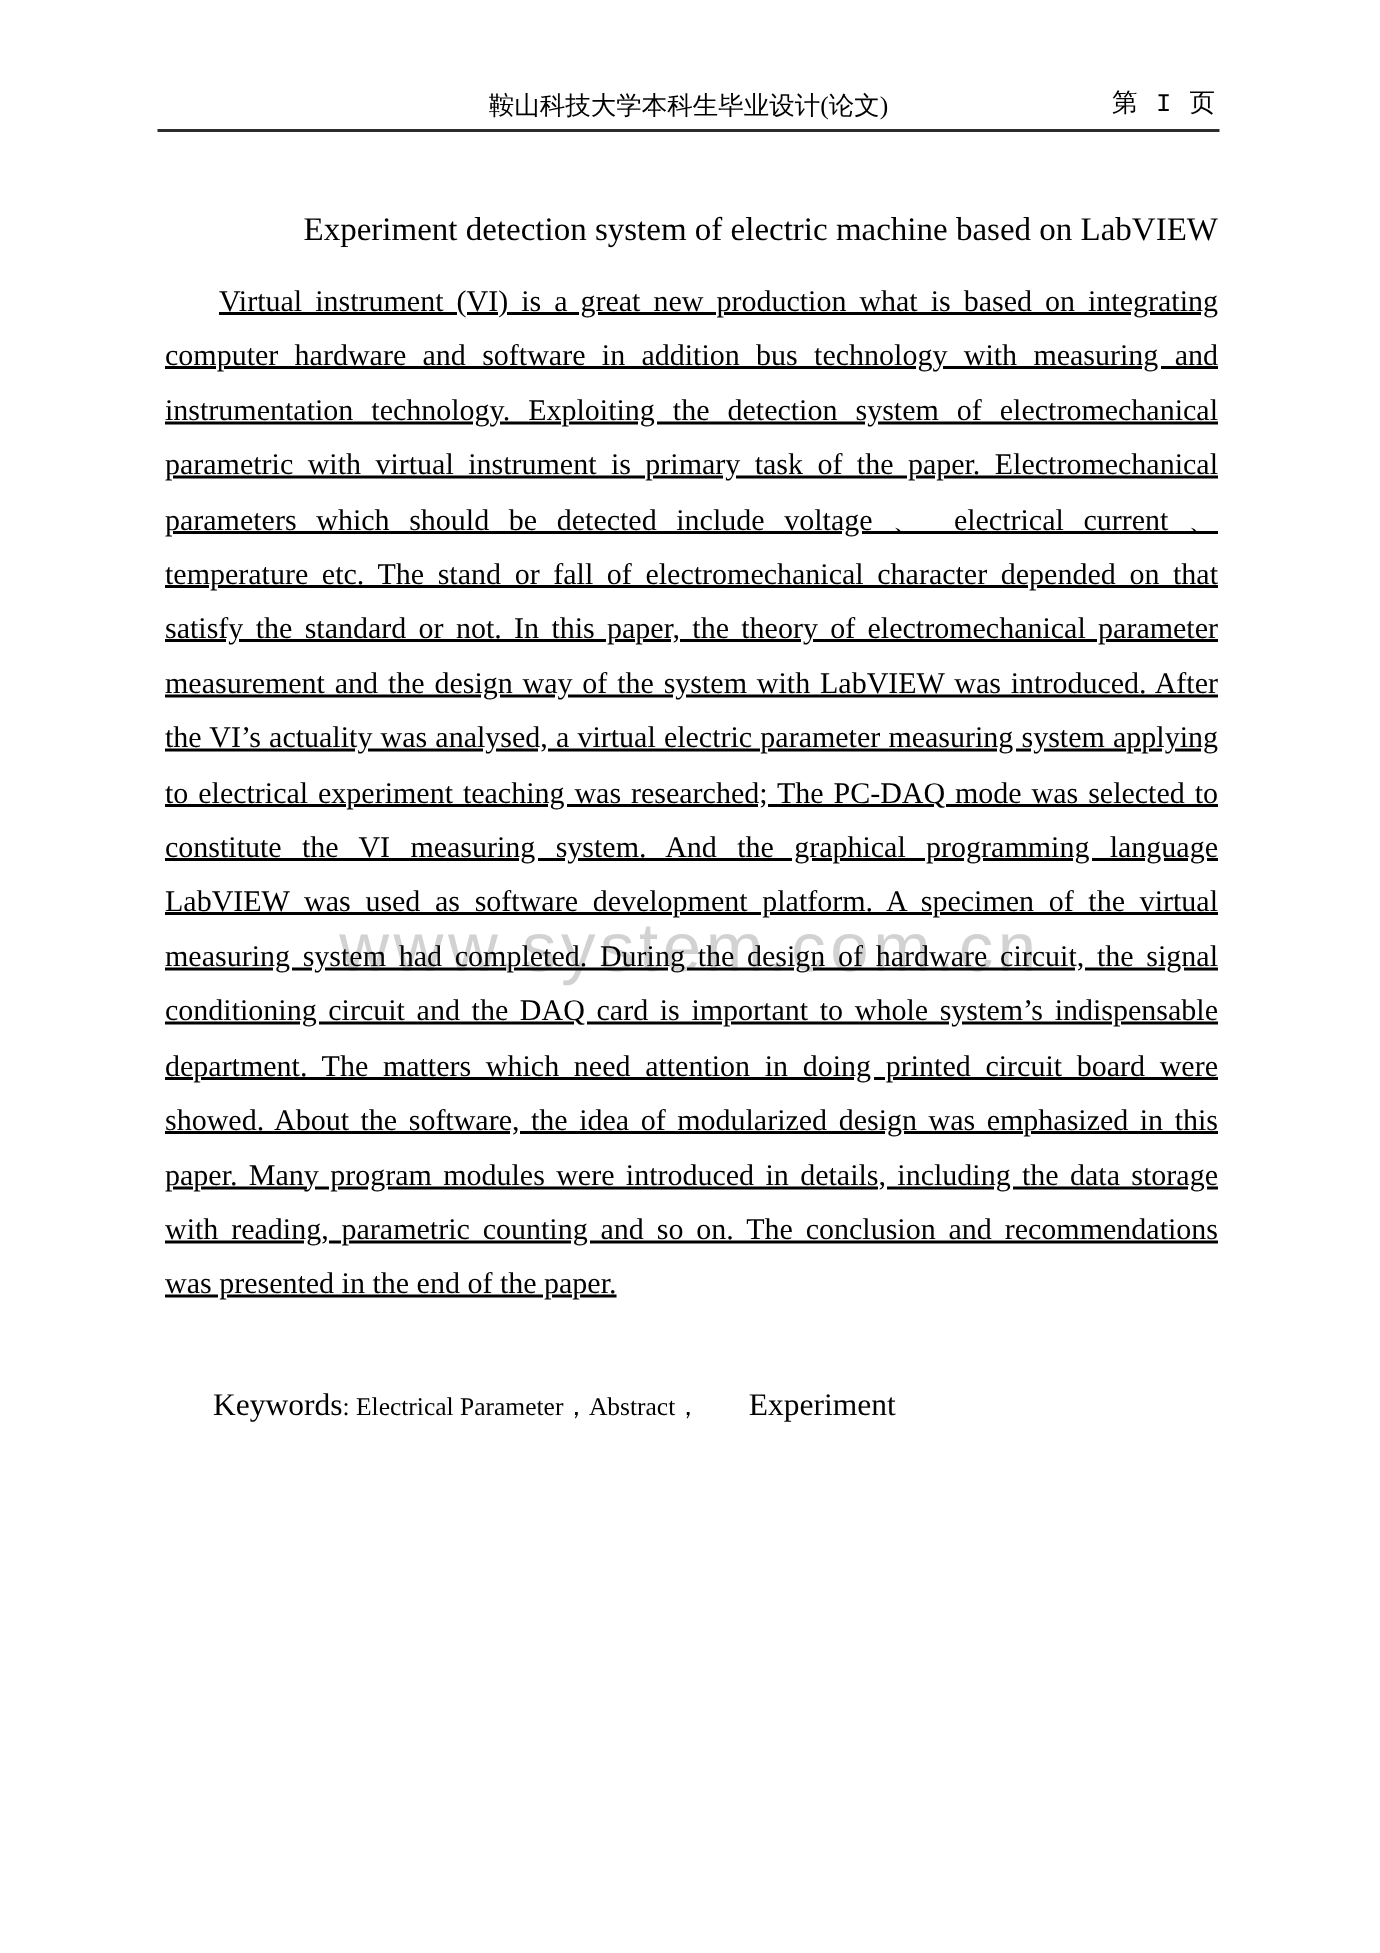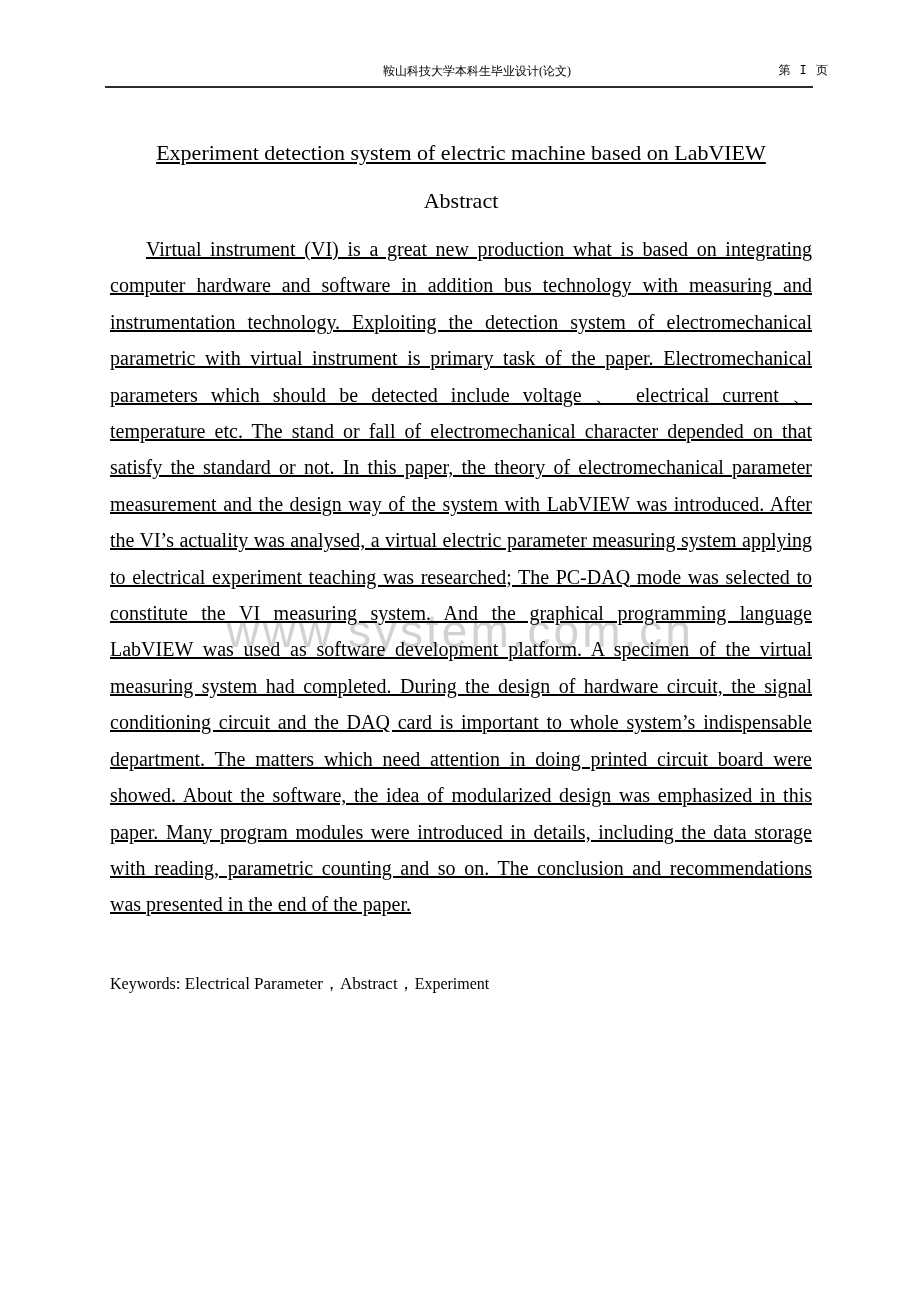--- a/index.html
+++ b/index.html
@@ -17,25 +17,25 @@
   }
   .page {
     position: relative;
     width: 920px;
     height: 1302px;
     background: #ffffff;
   }
   
   .page-header {
     position: absolute;
-    left: 123px;
+    left: 105px;
     top: 58px;
     width: 708px;
     height: 26px;
-    font-size: 12px;
+    font-size: 17px;
     line-height: 26px;
     z-index: 2;
   }
   .header-title {
     display: block;
     text-align: center;
   }
   .header-page-number {
     position: absolute;
     right: 2px;
@@ -73,23 +73,22 @@
     position: absolute;
     left: 110px;
     top: 138px;
     width: 702px;
     z-index: 1;
   }
   .doc-title {
     margin: 0;
     font-size: 22px;
     font-weight: normal;
-    text-align: center;
+    text-align: right;
     line-height: 30px;
-    text-decoration: underline;
   }
   .abstract-heading {
     margin: 18px 0 0 0;
     font-size: 22px;
     font-weight: normal;
     text-align: center;
     line-height: 30px;
   }
   .abstract-paragraph {
     margin: 15px 0 0 0;
@@ -99,40 +98,40 @@
     text-indent: 36px;
     text-decoration: underline;
   }
   .keywords-line {
     margin: 46px 0 0 0;
     font-size: 17px;
     line-height: 30px;
   }
   .keywords-label,
   .keywords-last {
-    font-size: 16px;
+    font-size: 21px;
+    margin-left: 32px;
   }
 </style>
 </head>
 <body>
 
 <div class="page">
 
   <header class="page-header">
     <span class="header-title">鞍山科技大学本科生毕业设计(论文)</span>
     <span class="header-page-number">第 I 页</span>
   </header>
 
   <hr class="header-rule">
 
   <div class="watermark">www.system.com.cn</div>
 
   <main class="doc-main">
     <h1 class="doc-title">Experiment detection system of electric machine based on LabVIEW</h1>
 
-    <h2 class="abstract-heading">Abstract</h2>
 
     <p class="abstract-paragraph">Virtual instrument (VI) is a great new production what is based on integrating computer hardware and software in addition bus technology with measuring and instrumentation technology. Exploiting the detection system of electromechanical parametric with virtual instrument is primary task of the paper. Electromechanical parameters which should be detected include voltage 、 electrical current 、 temperature etc. The stand or fall of electromechanical character depended on that satisfy the standard or not. In this paper, the theory of electromechanical parameter measurement and the design way of the system with LabVIEW was introduced. After the VI’s actuality was analysed, a virtual electric parameter measuring system applying to electrical experiment teaching was researched; The PC-DAQ mode was selected to constitute the VI measuring system. And the graphical programming language LabVIEW was used as software development platform. A specimen of the virtual measuring system had completed. During the design of hardware circuit, the signal conditioning circuit and the DAQ card is important to whole system’s indispensable department. The matters which need attention in doing printed circuit board were showed. About the software, the idea of modularized design was emphasized in this paper. Many program modules were introduced in details, including the data storage with reading, parametric counting and so on. The conclusion and recommendations was presented in the end of the paper.</p>
 
     <p class="keywords-line"><span class="keywords-label">Keywords</span><span class="keywords-separator">: </span><span class="keywords-small">Electrical Parameter，Abstract，</span><span class="keywords-last">Experiment</span></p>
   </main>
 
 </div>
 
 </body></html>

